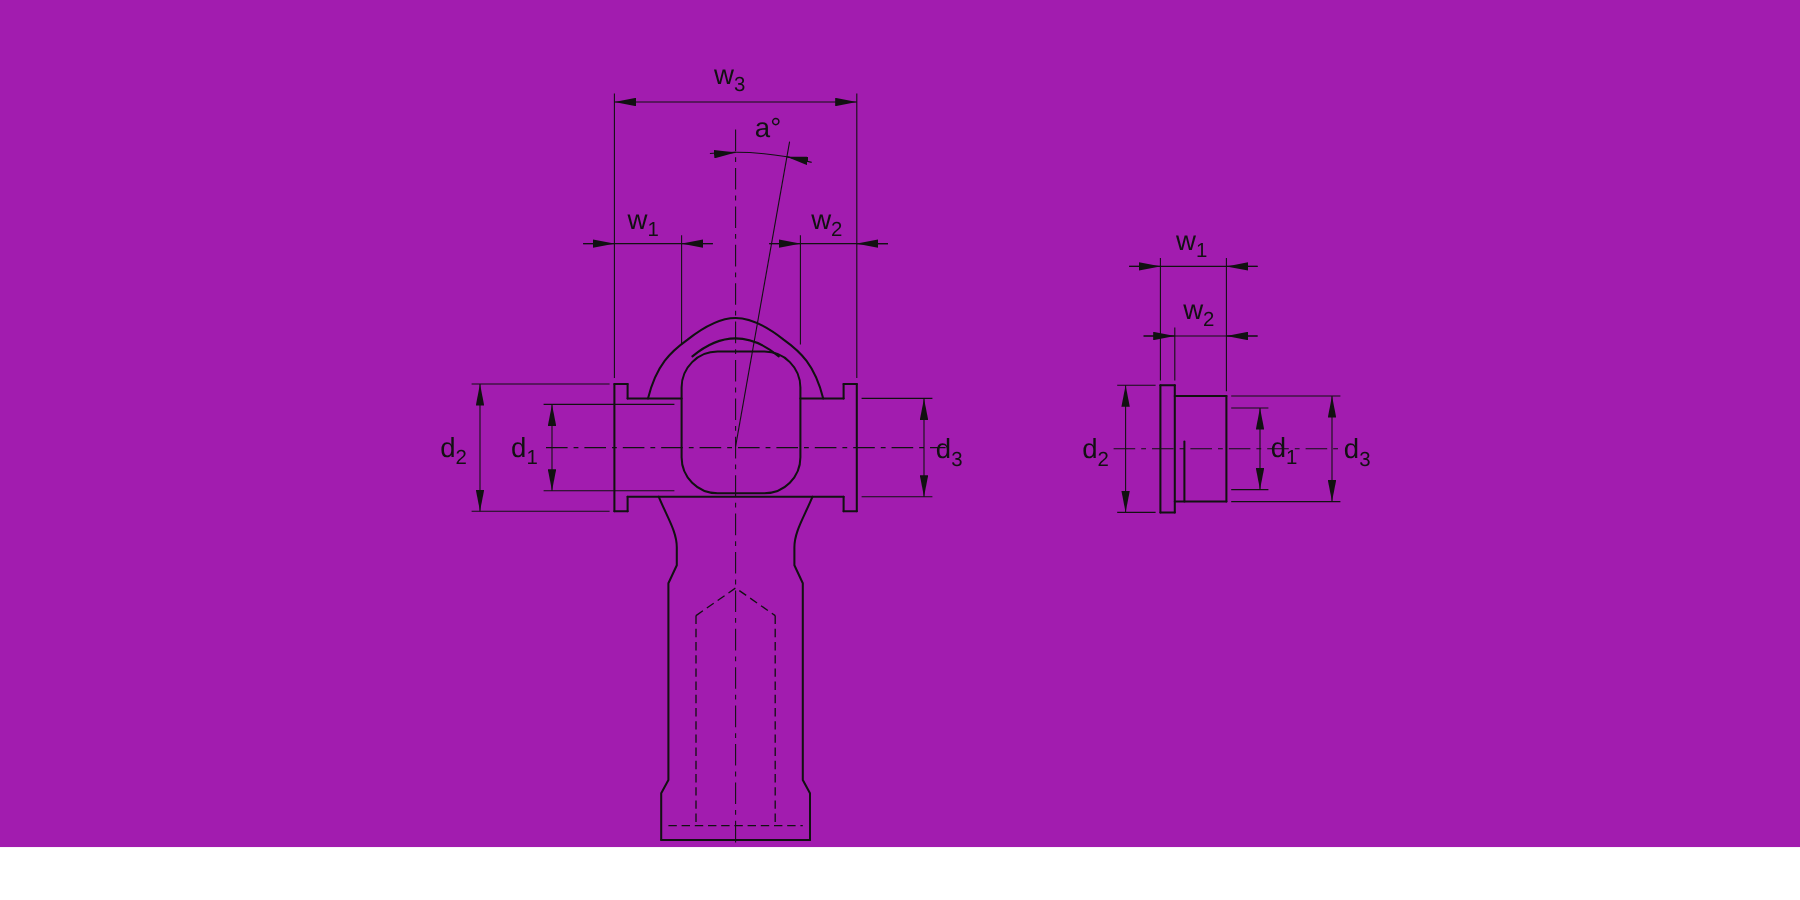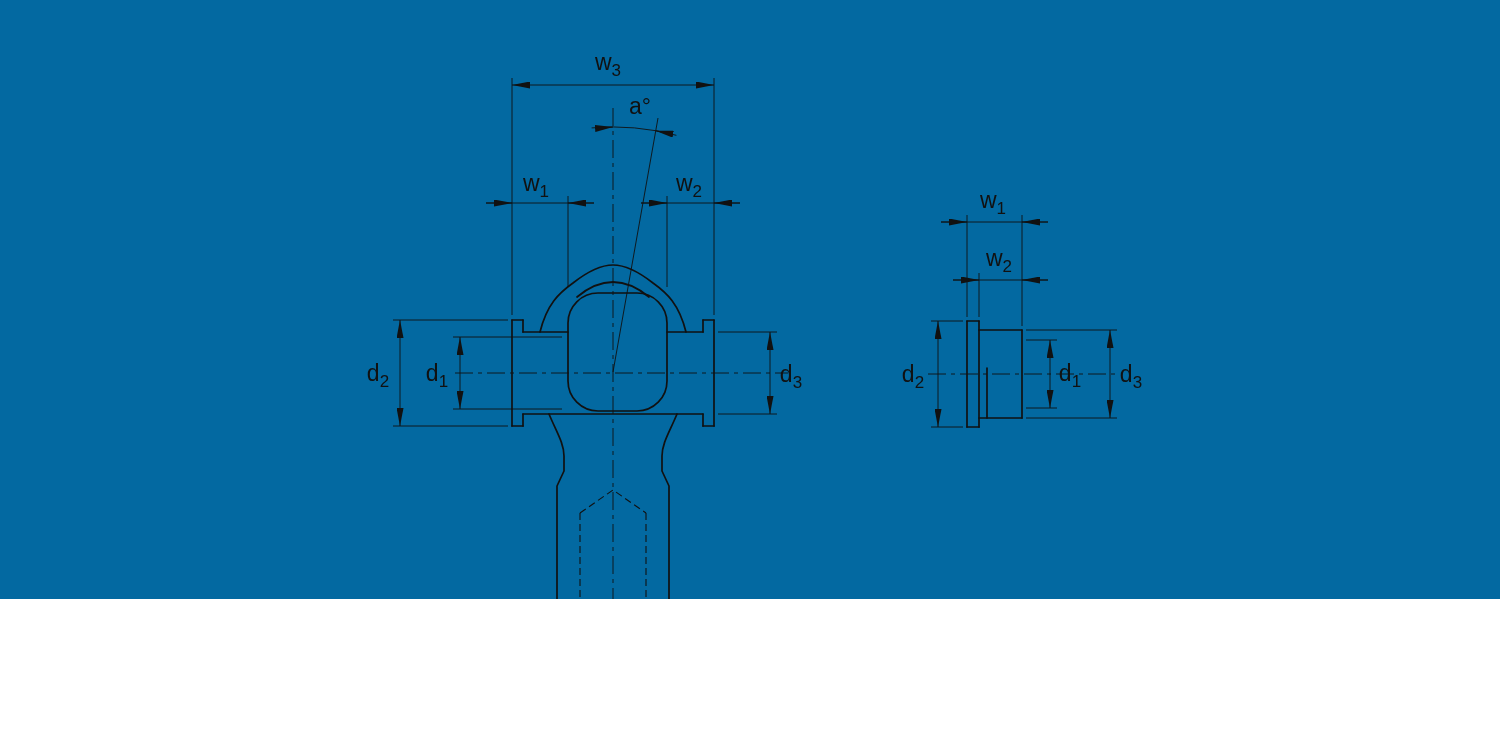--- a/index.html
+++ b/index.html
@@ -1,16 +1,16 @@
 <!DOCTYPE html>
 <html><head>
 <meta charset="utf-8">
 <style>
   html, body { margin: 0; padding: 0; background: #ffffff; }
-  .page { position: relative; width: 1500px; height: 599px; background: #0369a1; overflow: hidden; }
+  .page { position: relative; width: 1500px; height: 706px; background: #a21caf; overflow: hidden; }
   svg { display: block; }
   .outline { stroke: #111111; stroke-width: 1.7; fill: none; stroke-linecap: round; stroke-linejoin: round; }
   .thin    { stroke: #111111; stroke-width: 0.9; fill: none; }
   .center  { stroke: #111111; stroke-width: 0.9; fill: none; stroke-dasharray: 18 5 4 5; }
   .hline   { stroke: #111111; stroke-width: 1.1; fill: none; stroke-dasharray: 7 4; }
   .lbl { font-family: "Liberation Sans", sans-serif; font-size: 23px; fill: #111111; text-anchor: middle; }
   .sub { font-size: 17px; }
 </style>
 </head>
 <body>

